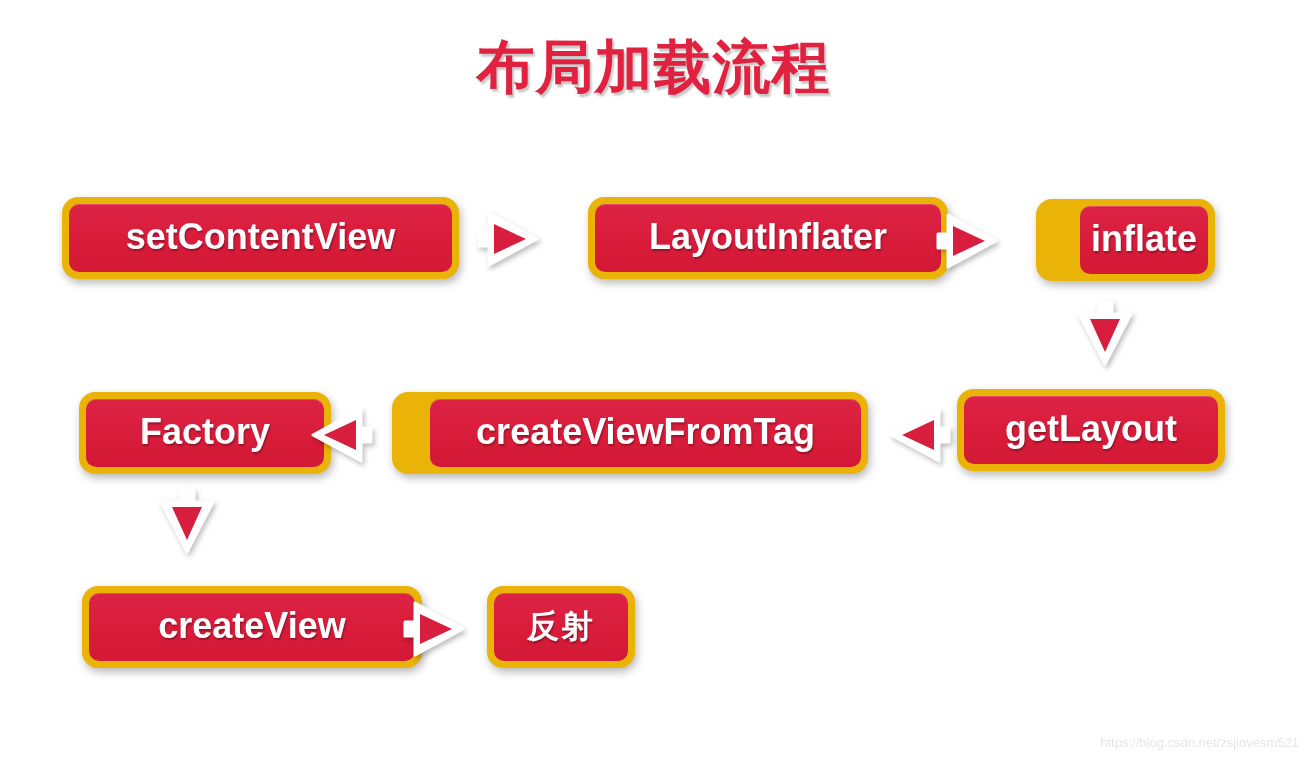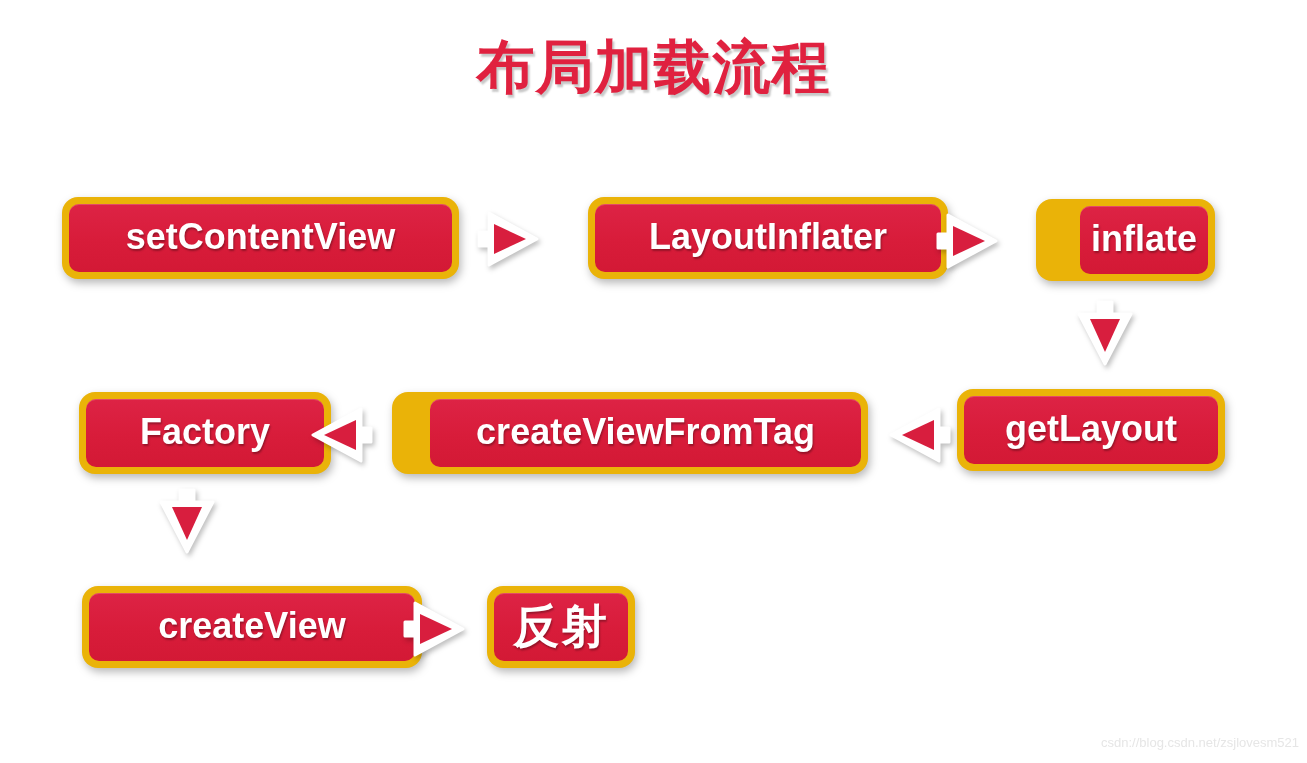--- a/index.html
+++ b/index.html
@@ -66,21 +66,21 @@
     font-weight: bold;
     font-size: 36px;
     line-height: 1;
     white-space: nowrap;
     text-shadow: 1px 2px 2px rgba(0,0,0,0.30);
     letter-spacing: 0px;
     user-select: none;
     padding-bottom: 3px;
   }
   .node-label.cjk {
-    font-size: 46px;
+    font-size: 32px;
     letter-spacing: 2px;
   }
 
   
   .arrow {
     position: absolute;
     filter: drop-shadow(2px 3px 2.5px rgba(0,0,0,0.25));
   }
   .arrow svg { display: block; }
 
@@ -183,15 +183,15 @@
         </svg>
       </div>
       <div class="arrow" style="left: 403px; top: 600px;">
         <svg width="62" height="58" viewBox="0 0 62 58">
           <path d="M 2 22 L 12 22 L 12 3 L 60 29 L 12 55 L 12 36 L 2 36 Z" fill="#ffffff" stroke="#ffffff" stroke-width="3" stroke-linejoin="round"></path>
           <path d="M 17 14 L 49 29 L 17 44 Z" fill="#D81E3E"></path>
         </svg>
       </div>
     </div>
 
-  <div class="watermark">csdn://blog.csdn.net/zsjlovesm521</div>
+  <div class="watermark">https://blog.csdn.net/zsjlovesm521</div>
 
 </div>
 
 </body></html>

